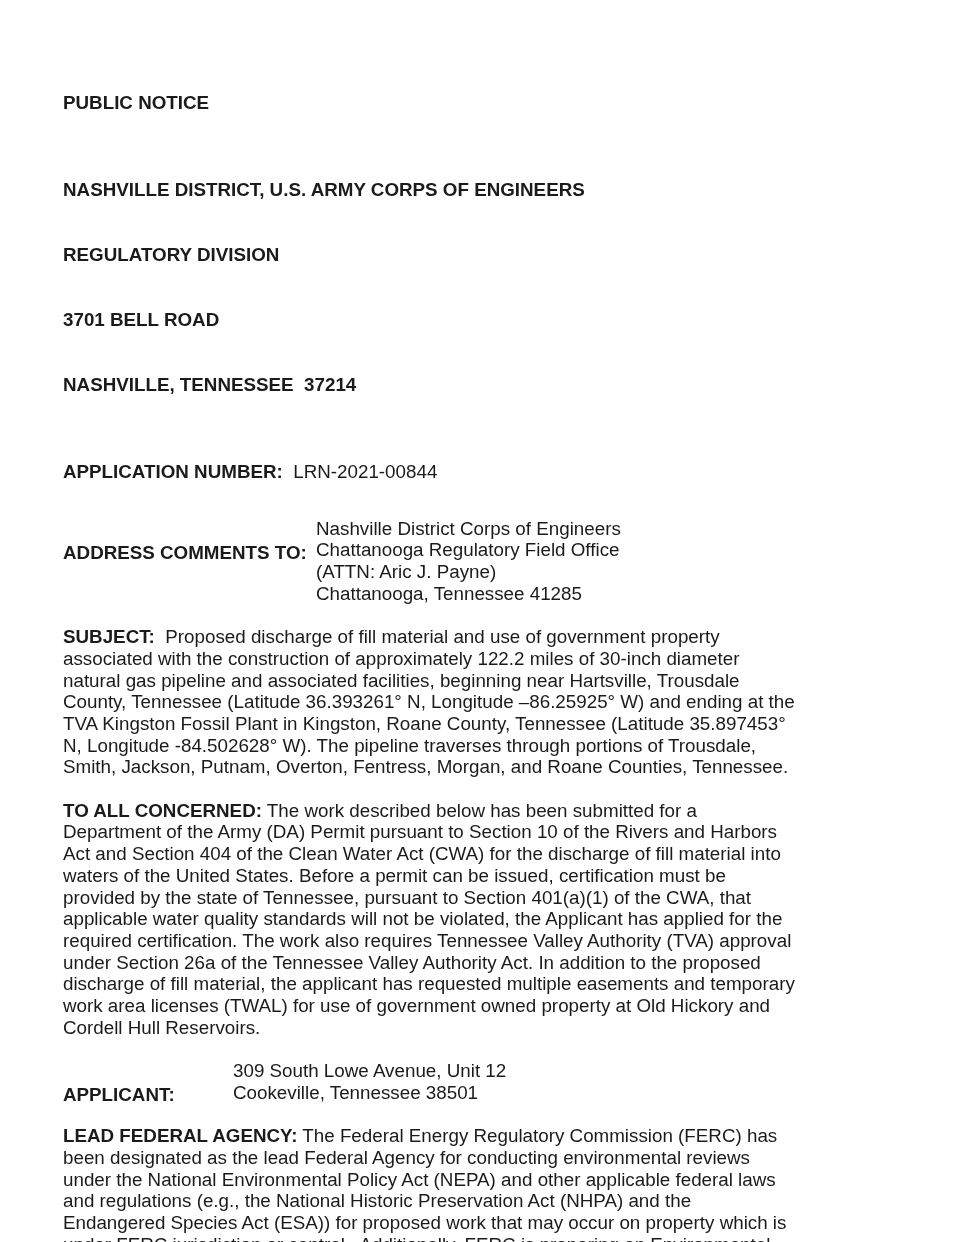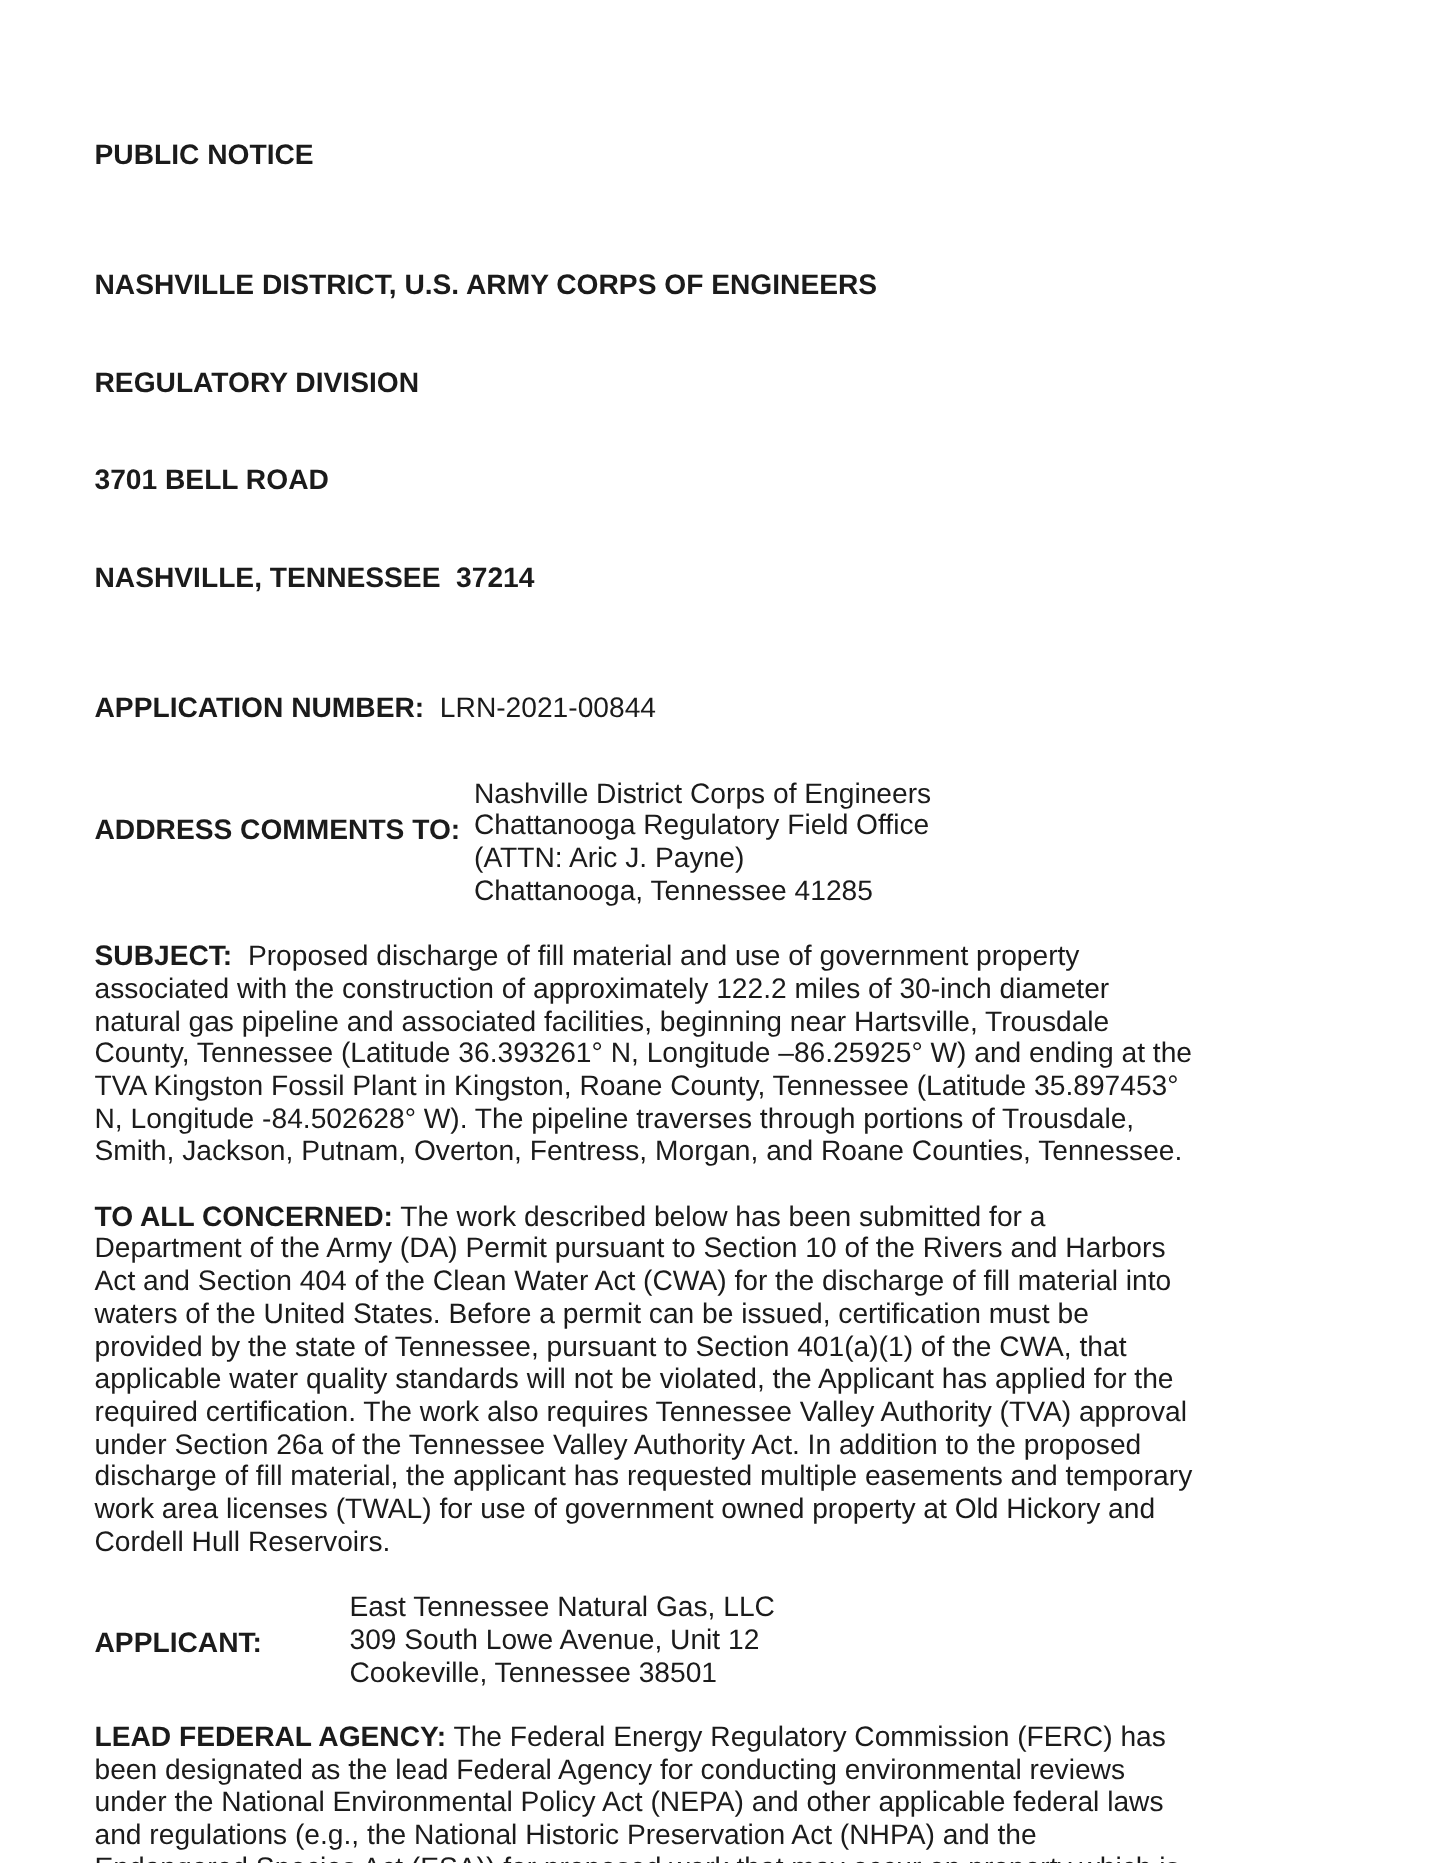--- a/index.html
+++ b/index.html
@@ -71,21 +71,20 @@
       </div>
     </div>
 
     <p class="para"><span class="b">SUBJECT:</span><span>  Proposed discharge of fill material and use of government property associated with the construction of approximately 122.2 miles of 30-inch diameter natural gas pipeline and associated facilities, beginning near Hartsville, Trousdale County, Tennessee (Latitude 36.393261° N, Longitude –86.25925° W) and ending at the TVA Kingston Fossil Plant in Kingston, Roane County, Tennessee (Latitude 35.897453° N, Longitude -84.502628° W). The pipeline traverses through portions of Trousdale, Smith, Jackson, Putnam, Overton, Fentress, Morgan, and Roane Counties, Tennessee.</span></p>
 
     <p class="para"><span class="b">TO ALL CONCERNED:</span><span> The work described below has been submitted for a Department of the Army (DA) Permit pursuant to Section 10 of the Rivers and Harbors Act and Section 404 of the Clean Water Act (CWA) for the discharge of fill material into waters of the United States. Before a permit can be issued, certification must be provided by the state of Tennessee, pursuant to Section 401(a)(1) of the CWA, that applicable water quality standards will not be violated, the Applicant has applied for the required certification. The work also requires Tennessee Valley Authority (TVA) approval under Section 26a of the Tennessee Valley Authority Act. In addition to the proposed discharge of fill material, the applicant has requested multiple easements and temporary work area licenses (TWAL) for use of government owned property at Old Hickory and Cordell Hull Reservoirs.</span></p>
 
     <div class="hang">
       <span class="hang-label">APPLICANT:</span>
       <div class="col-applicant">
-        <div class="line">East Tennessee Natural Gas, LLC</div>
         <div class="line">309 South Lowe Avenue, Unit 12</div>
         <div class="line">Cookeville, Tennessee 38501</div>
       </div>
     </div>
 
     <p class="para"><span class="b">LEAD FEDERAL AGENCY:</span><span> The Federal Energy Regulatory Commission (FERC) has been designated as the lead Federal Agency for conducting environmental reviews under the National Environmental Policy Act (NEPA) and other applicable federal laws and regulations (e.g., the National Historic Preservation Act (NHPA) and the Endangered Species Act (ESA)) for proposed work that may occur on property which is under FERC jurisdiction or control.  Additionally, FERC is preparing an Environmental Impact Statement (EIS) to fulfill the requirements of NEPA and FERC's implementing</span></p>
 
   </div>
 </div>
 

